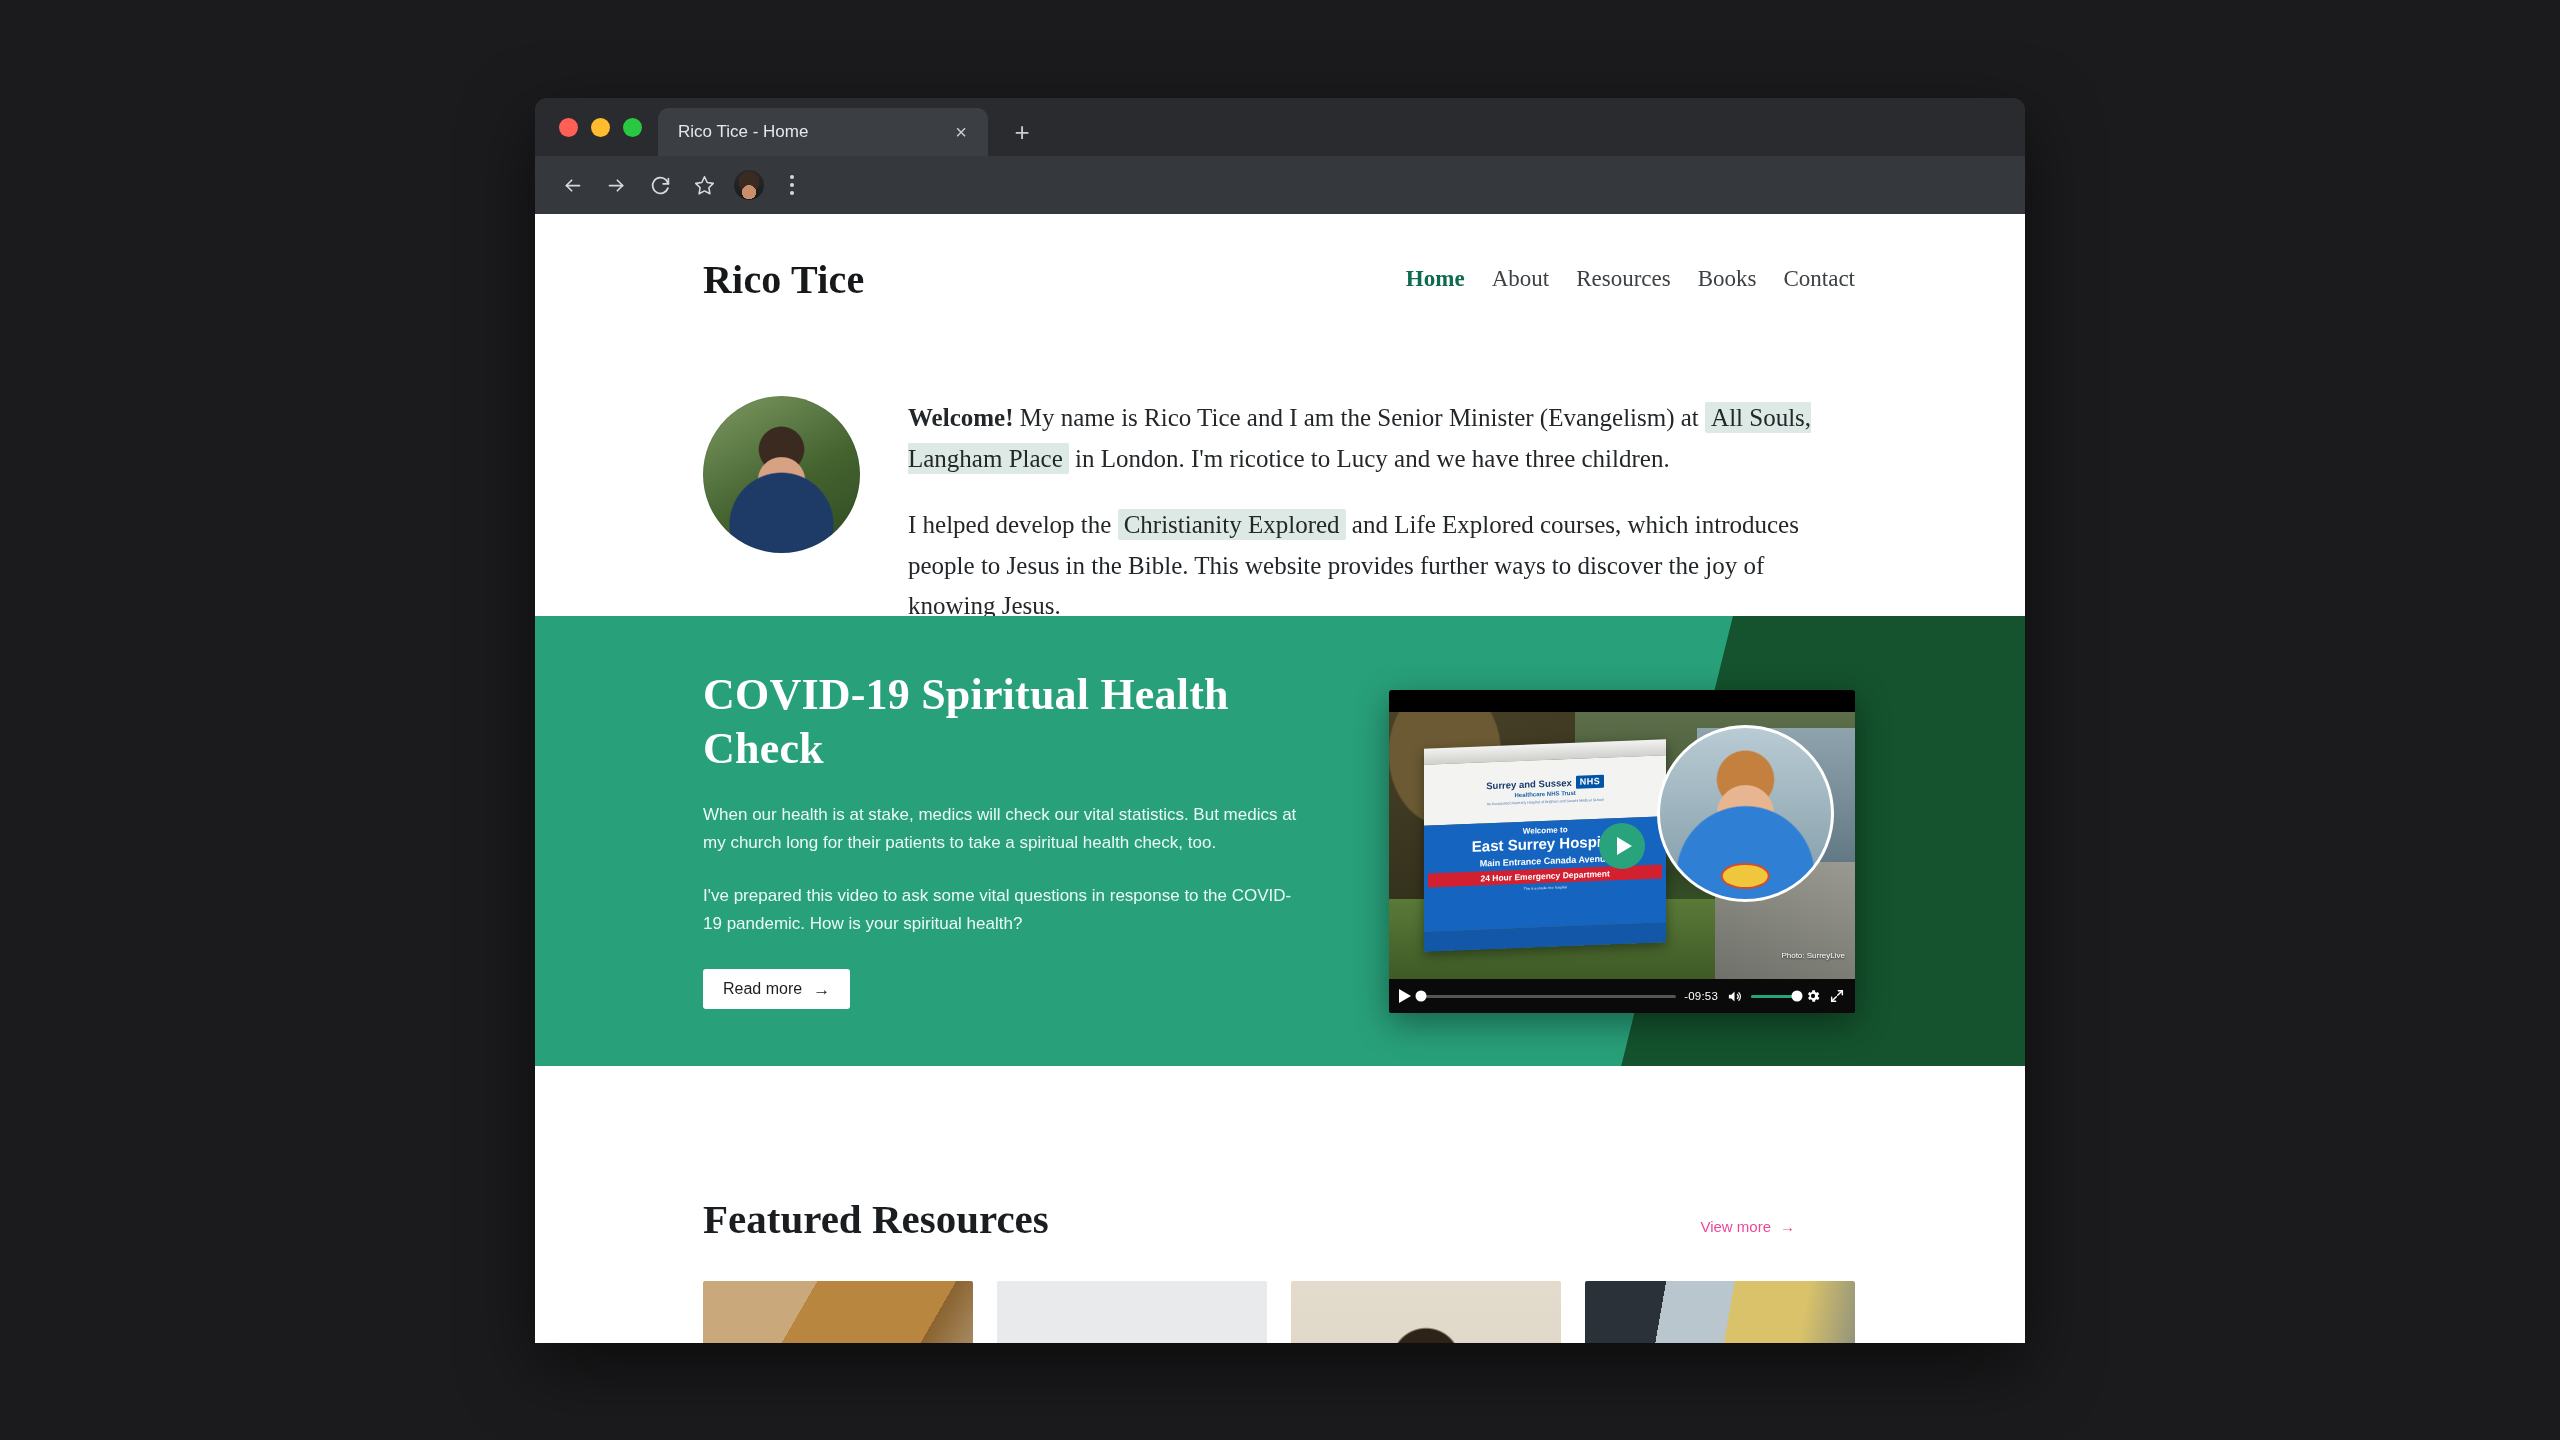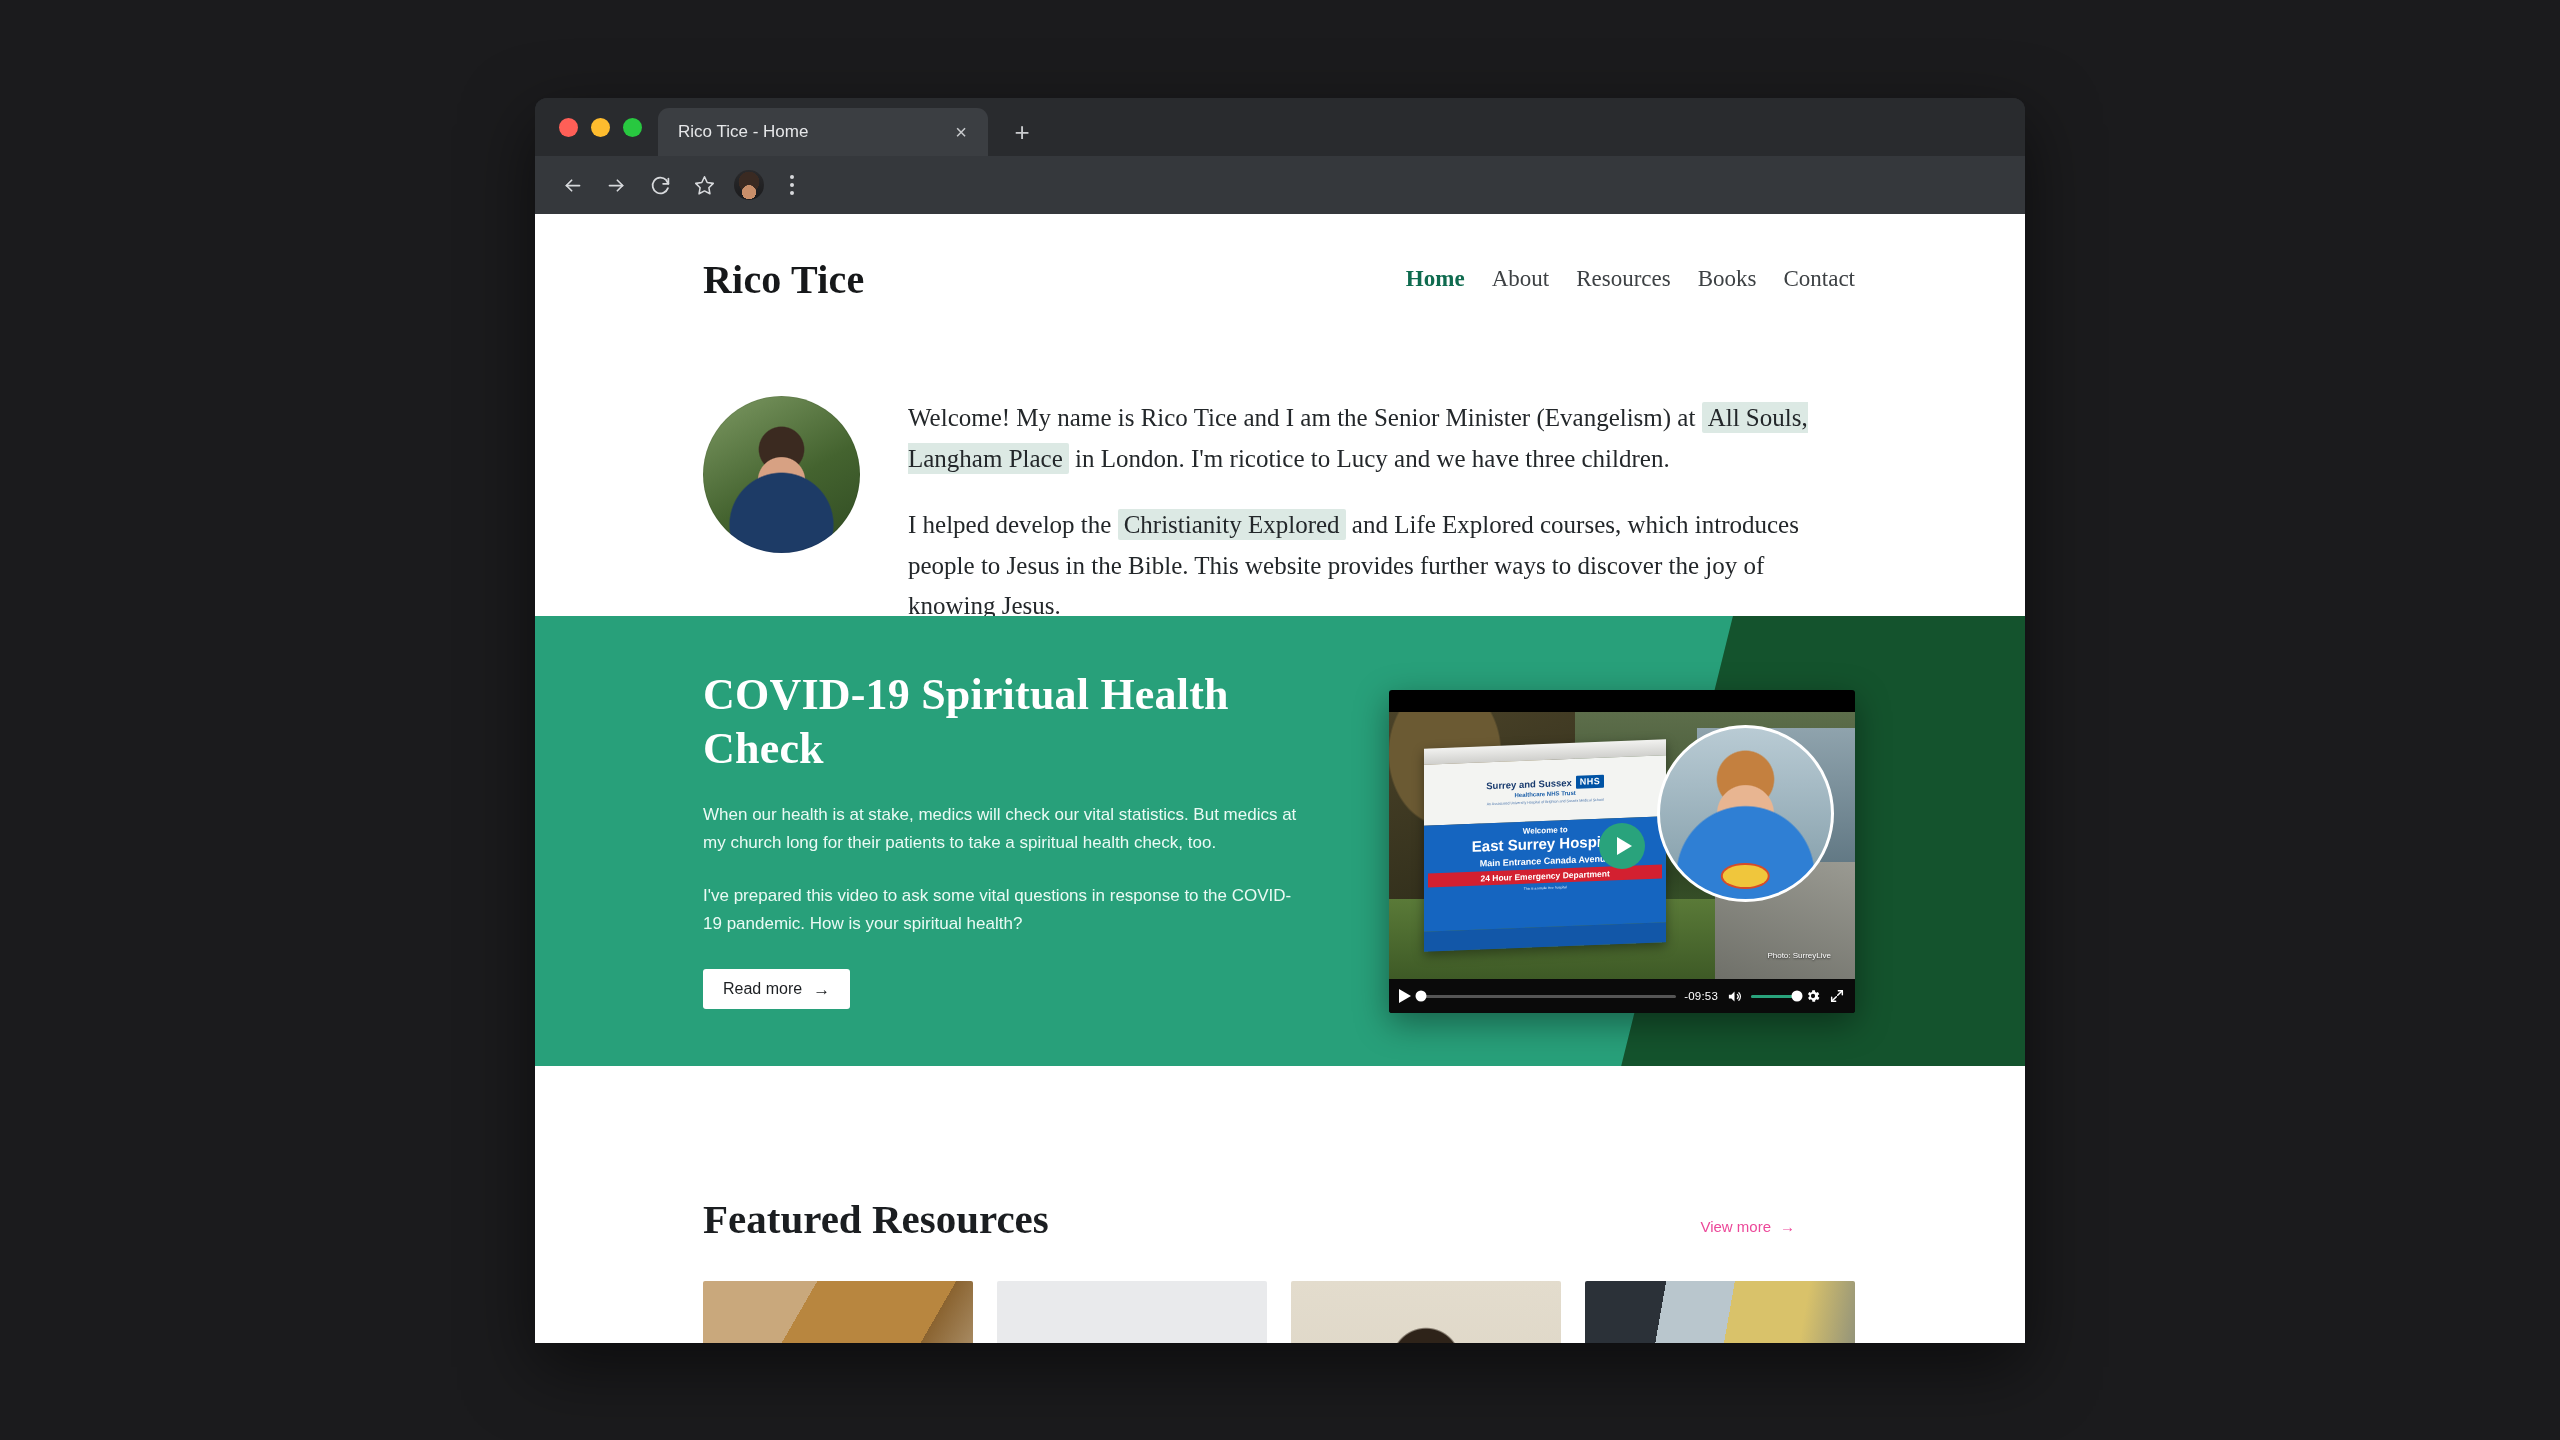--- a/index.html
+++ b/index.html
@@ -176,21 +176,21 @@
     box-shadow:inset 0 0 0 1px rgba(0,0,0,.06);
   }
   .intro-text{ flex:1; padding-top:6px; }
   .intro-text p{
     font-family:"Liberation Serif", serif;
     font-size:25px;
     line-height:1.62;
     color:#23272a;
   }
   .intro-text p + p{ margin-top:26px; }
-  .intro-text b{ font-weight:400; }
+  .intro-text b{ font-weight:700; }
   .hl{
     background:#dce9e4;
     padding:2px 6px;
     border-radius:2px;
   }
 
   
   .hero{
     position:relative;
     height:450px;
@@ -356,21 +356,21 @@
     position:absolute;
     left:50%; bottom:7%;
     transform:translateX(-50%);
     width:26%; height:13%;
     border-radius:50%;
     background:#f0c63c;
     box-shadow:0 0 0 2px #d64b2a;
   }
   .photo-credit{
     position:absolute;
-    right:24px; bottom:7%;
+    right:10px; bottom:7%;
     color:#fff;
     font-size:8px;
     text-shadow:0 1px 2px rgba(0,0,0,.7);
   }
   .playbtn{
     position:absolute;
     left:50%; top:50%;
     transform:translate(-50%,-50%);
     width:46px; height:46px;
     border-radius:50%;

